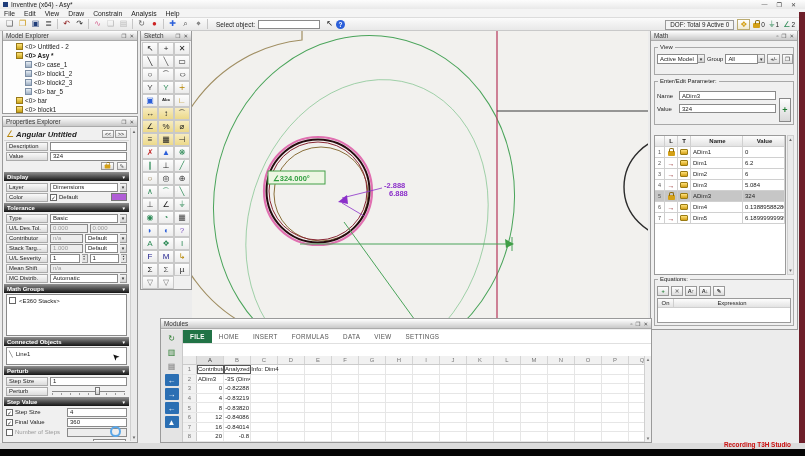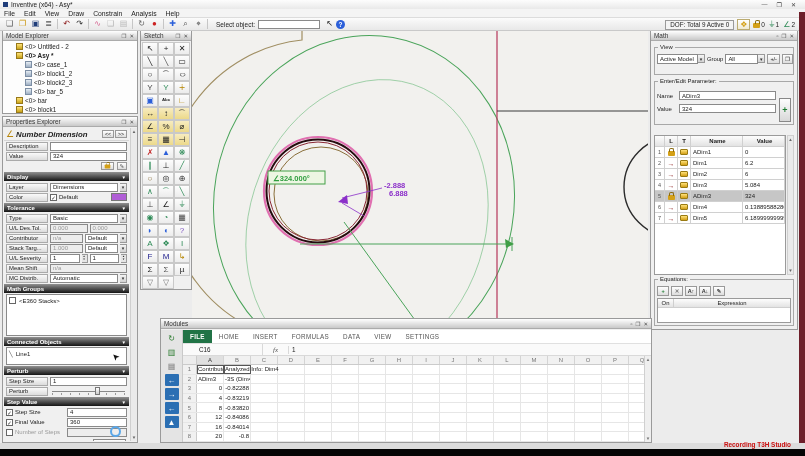--- a/index.html
+++ b/index.html
@@ -340,21 +340,21 @@
           <span class="ic-close"></span>
         </span>
     </div>
     <div class="vtrack">
         <span>▲</span>
         <span>▼</span>
       </div>
     <div class="pbody">
       <div class="phead">
         <span class="ang">∠</span>
-        <span class="t">Number Dimension</span>
+        <span class="t">Angular Untitled</span>
         <span class="nav">
           <span class="sbtn">&lt;&lt;</span>
           <span class="sbtn">&gt;&gt;</span>
         </span>
       </div>
       <div class="prow">
         <span class="plab">Description</span>
         <span class="pfield"></span>
       </div>
       <div class="prow">
@@ -837,25 +837,20 @@
     <div class="mod-main">
       <div class="tabrow" id="tabrow">
           <span class="tab active">FILE</span>
           <span class="tab">HOME</span>
           <span class="tab">INSERT</span>
           <span class="tab">FORMULAS</span>
           <span class="tab">DATA</span>
           <span class="tab">VIEW</span>
           <span class="tab">SETTINGS</span>
         </div>
-      <div class="fbar">
-        <span class="namebox">C16</span>
-        <span class="fxl">fx</span>
-        <span class="fxv">1</span>
-      </div>
       <div class="sheet">
         <div class="colhrow" id="col-headers">
           <span class="cornercell"></span>
         <span class="colh first">A</span>
             <span class="colh">B</span>
             <span class="colh">C</span>
             <span class="colh">D</span>
             <span class="colh">E</span>
             <span class="colh">F</span>
             <span class="colh">G</span>

